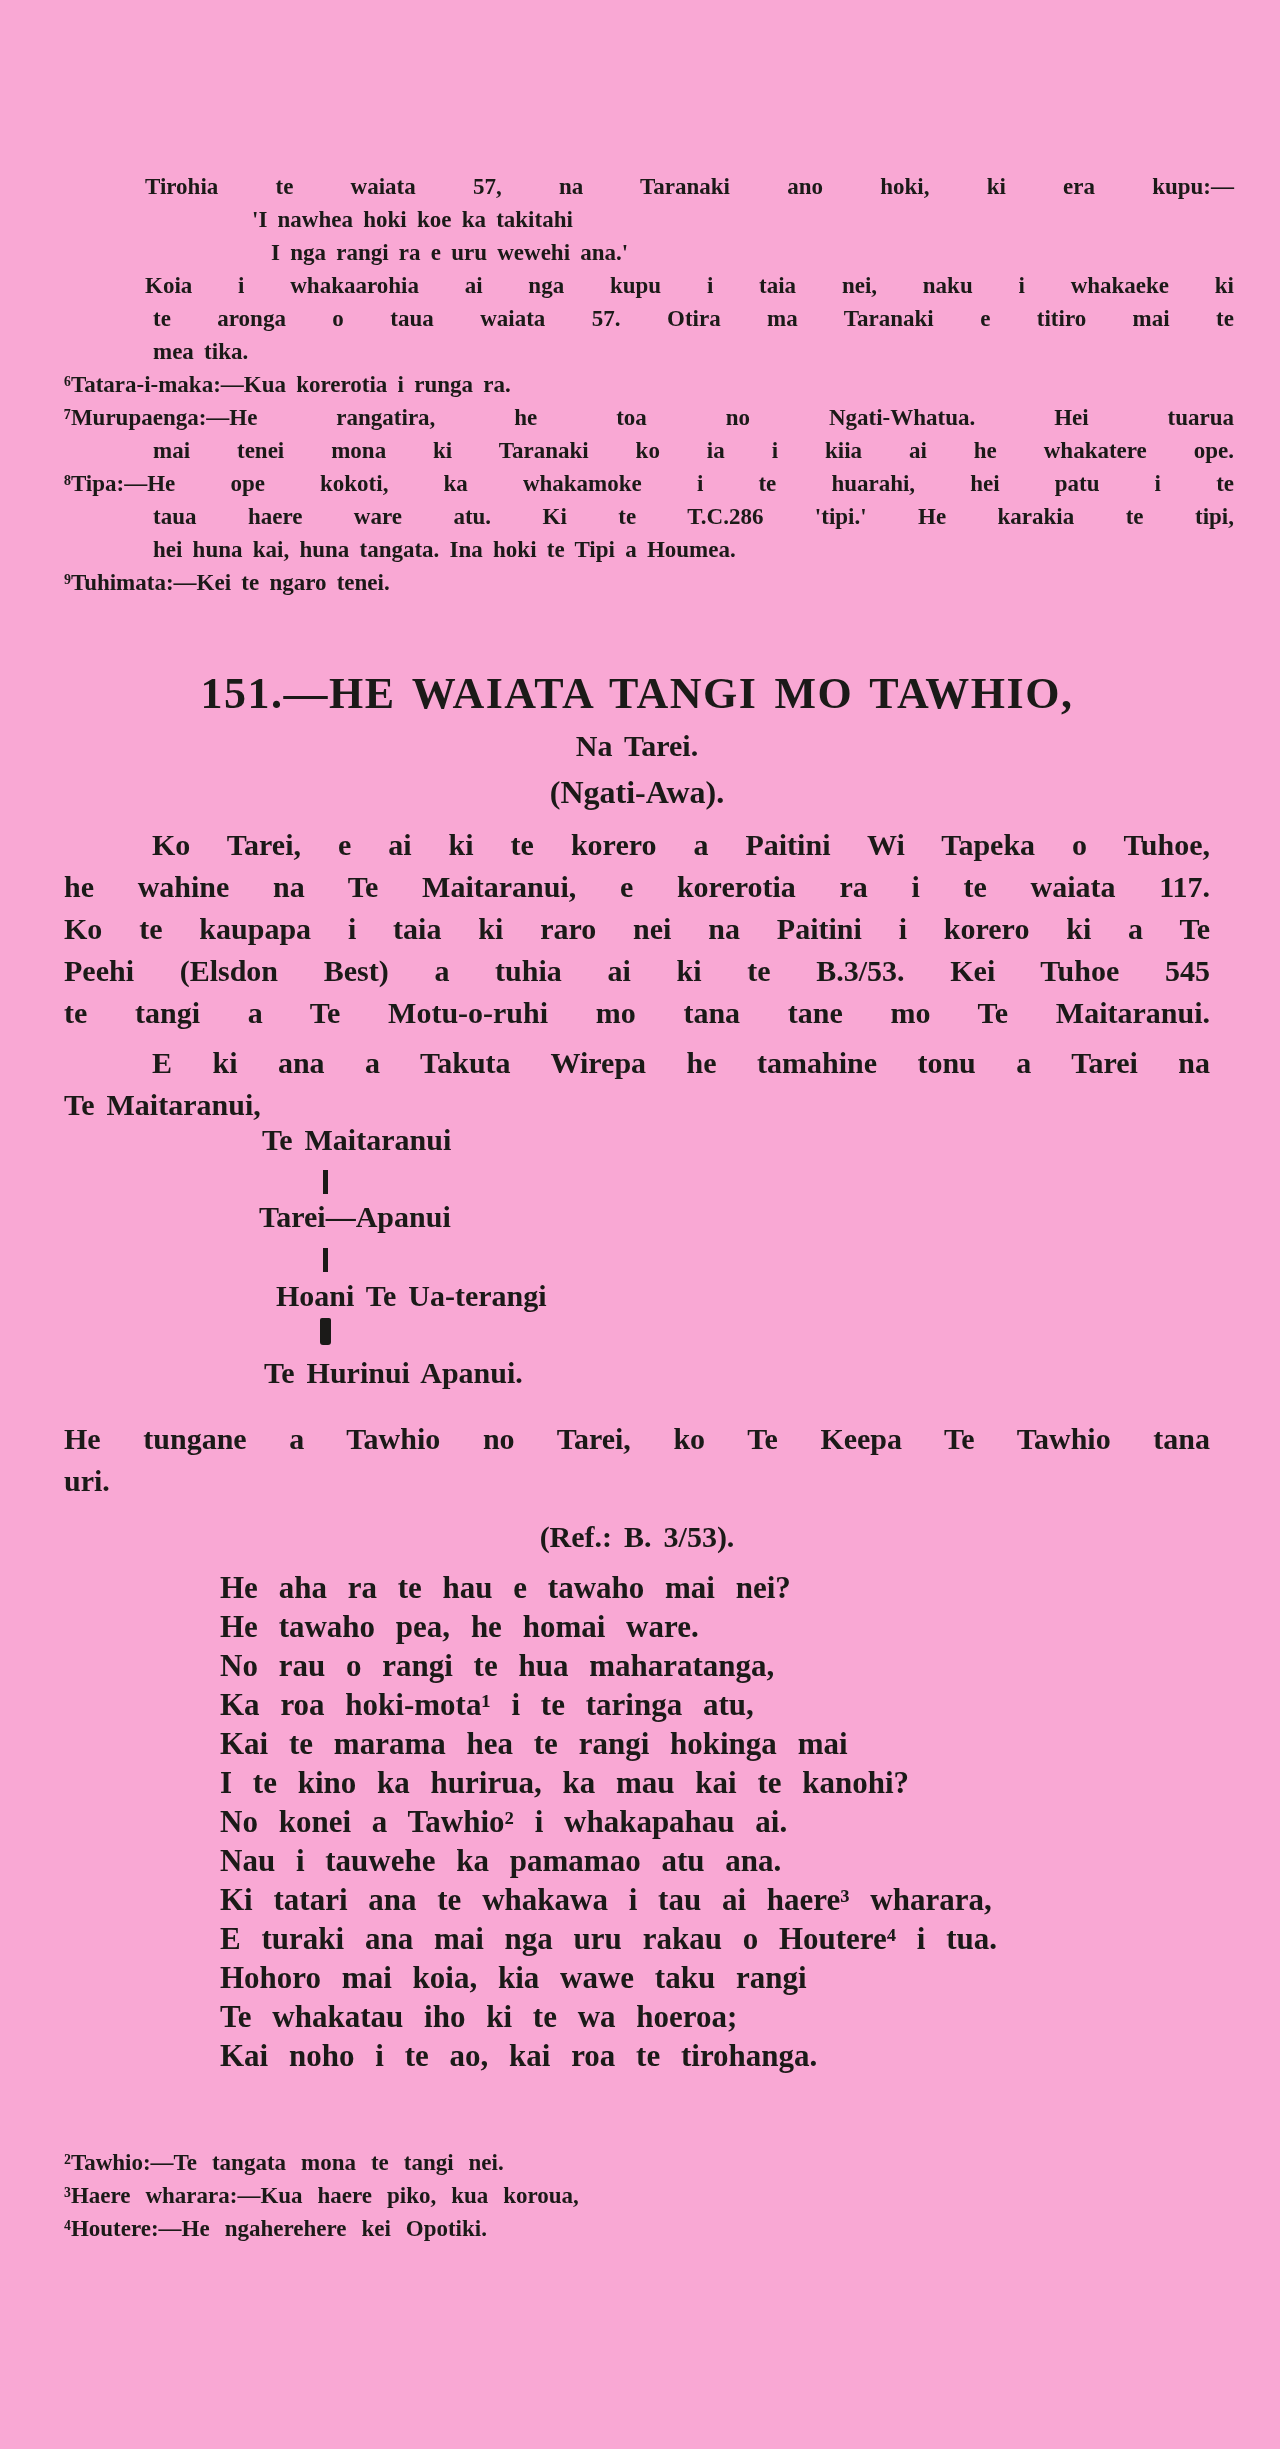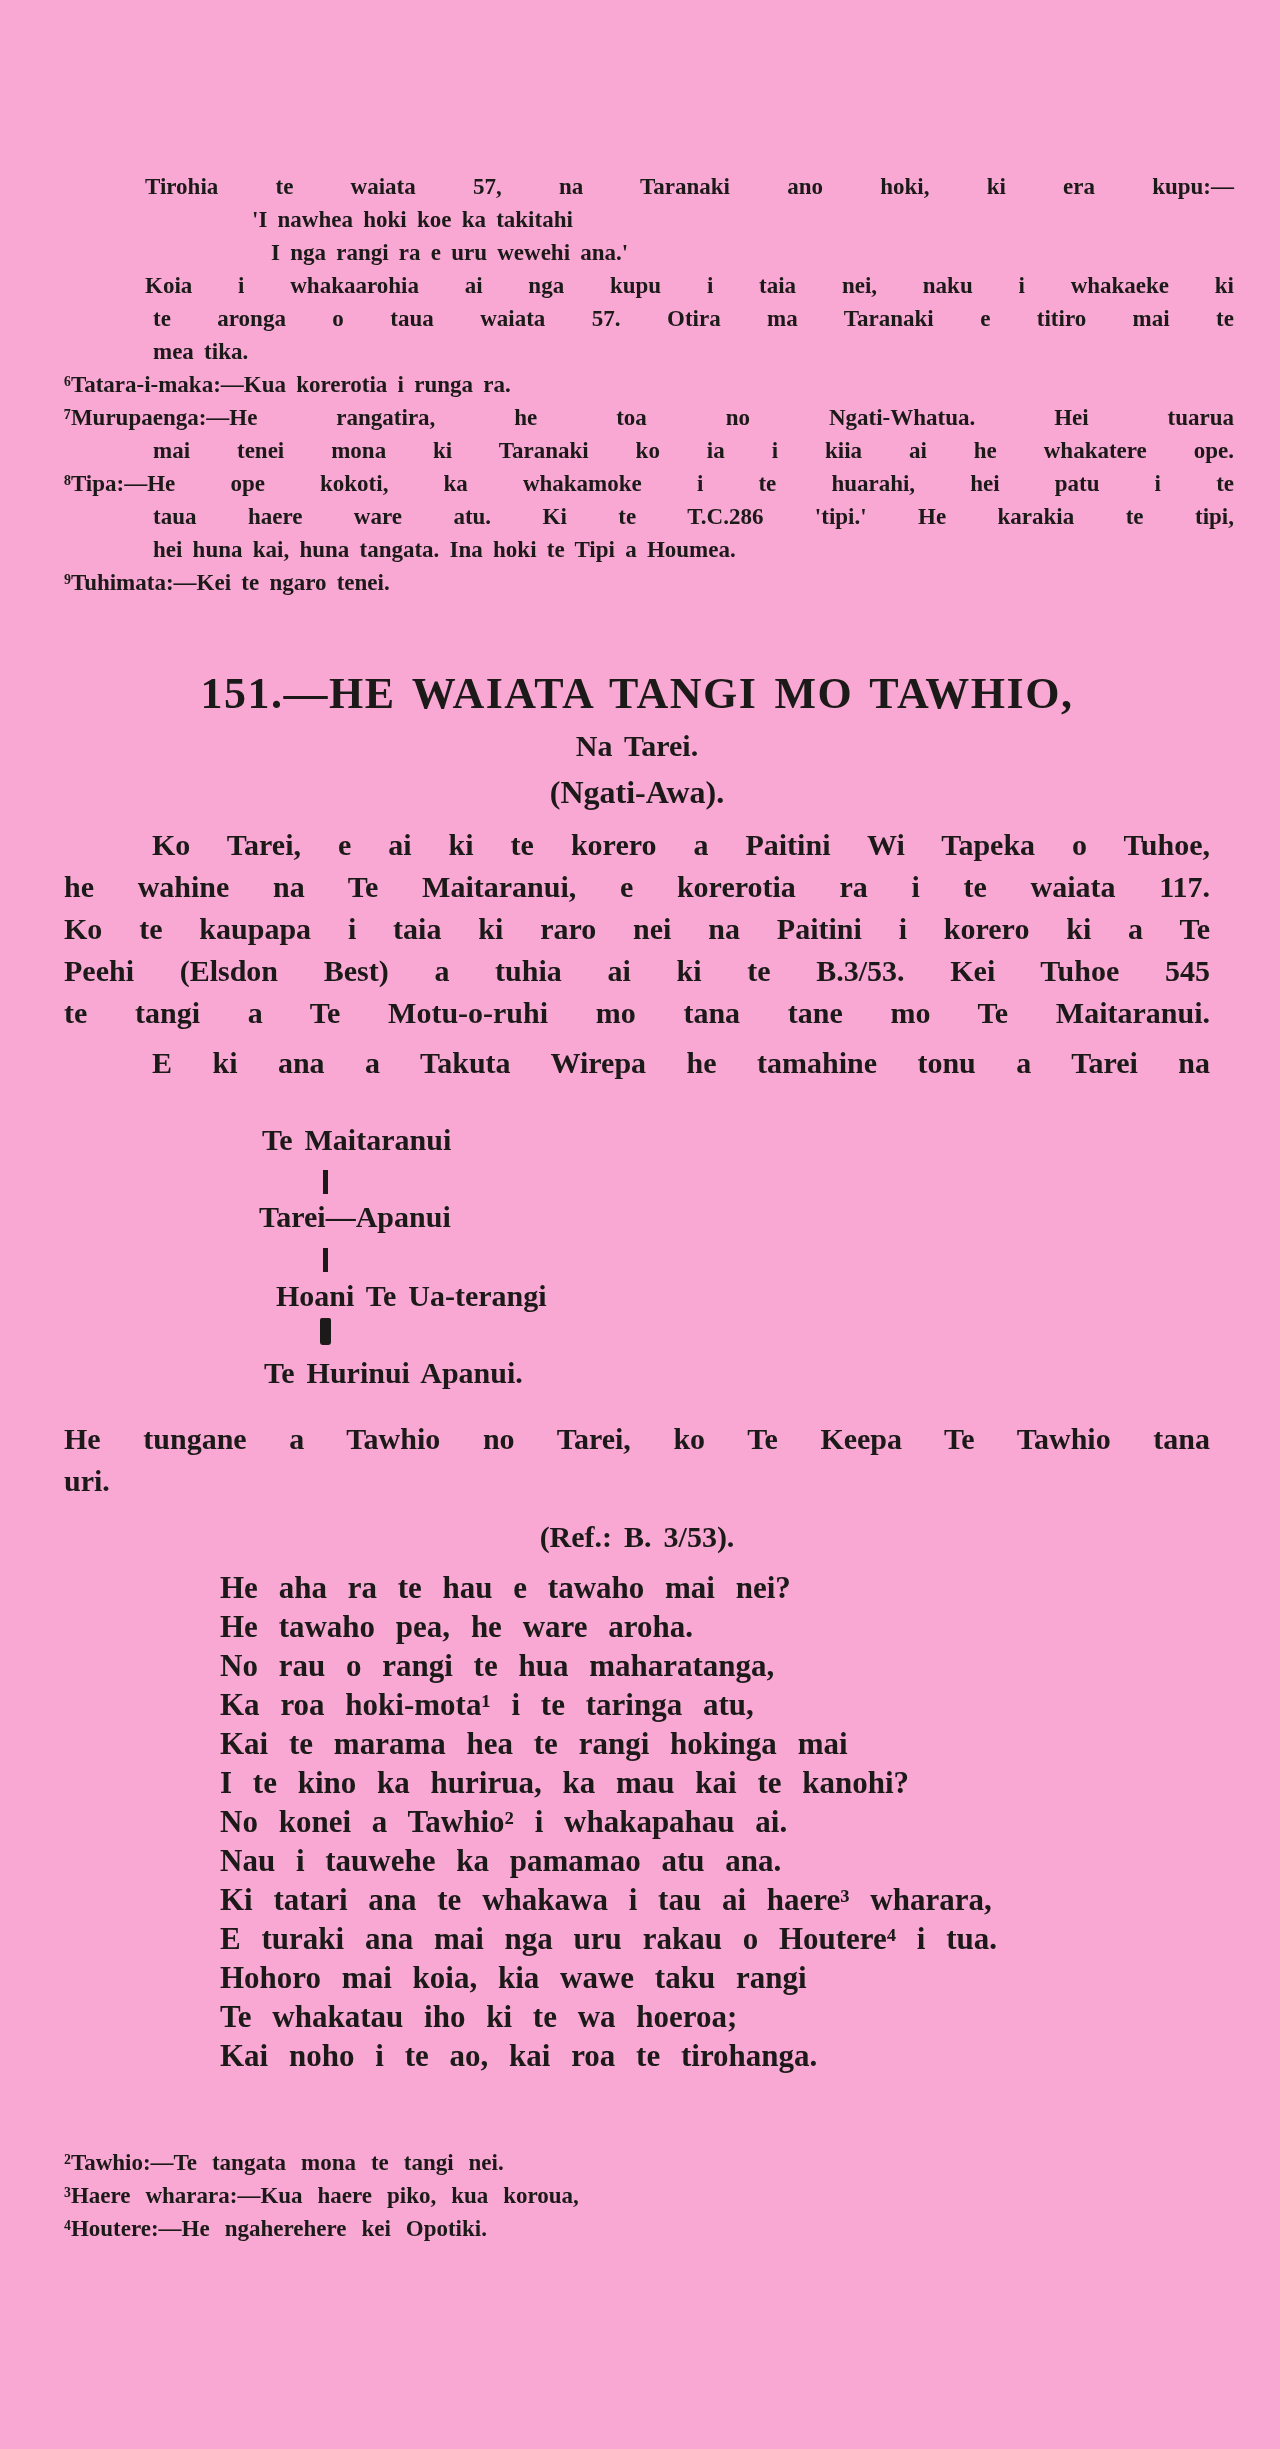--- a/index.html
+++ b/index.html
@@ -96,20 +96,21 @@
   <section class="intro">
     <div class="bl indent just">Ko Tarei, e ai ki te korero a Paitini Wi Tapeka o Tuhoe,</div>
     <div class="bl just">he wahine na Te Maitaranui, e korerotia ra i te waiata 117.</div>
     <div class="bl just">Ko te kaupapa i taia ki raro nei na Paitini i korero ki a Te</div>
     <div class="bl just">Peehi (Elsdon Best) a tuhia ai ki te B.3/53. Kei Tuhoe 545</div>
     <div class="bl just">te tangi a Te Motu-o-ruhi mo tana tane mo Te Maitaranui.</div>
   </section>
 
   <section class="attribution">
     <div class="bl indent just">E ki ana a Takuta Wirepa he tamahine tonu a Tarei na</div>
+    <div class="bl">Te Maitaranui,</div>
   </section>
 
   <section class="genealogy">
     <div class="gname g1">Te Maitaranui</div>
     <div class="gbar b1"></div>
     <div class="gname g2">Tarei—Apanui</div>
     <div class="gbar b2"></div>
     <div class="gname g3">Hoani Te Ua-terangi</div>
     <div class="gbar gbar-bold b3"></div>
     <div class="gname g4">Te Hurinui Apanui.</div>
@@ -117,21 +118,21 @@
 
   <section class="note">
     <div class="bl just">He tungane a Tawhio no Tarei, ko Te Keepa Te Tawhio tana</div>
     <div class="bl">uri.</div>
   </section>
 
   <div class="reference">(Ref.: B. 3/53).</div>
 
   <section class="poem">
     <div class="pl">He aha ra te hau e tawaho mai nei?</div>
-    <div class="pl">He tawaho pea, he ware aroha.</div>
+    <div class="pl">He tawaho pea, he homai ware.</div>
     <div class="pl">No rau o rangi te hua maharatanga,</div>
     <div class="pl">Ka roa hoki-mota¹ i te taringa atu,</div>
     <div class="pl">Kai te marama hea te rangi hokinga mai</div>
     <div class="pl">I te kino ka hurirua, ka mau kai te kanohi?</div>
     <div class="pl">No konei a Tawhio² i whakapahau ai.</div>
     <div class="pl">Nau i tauwehe ka pamamao atu ana.</div>
     <div class="pl">Ki tatari ana te whakawa i tau ai haere³ wharara,</div>
     <div class="pl">E turaki ana mai nga uru rakau o Houtere⁴ i tua.</div>
     <div class="pl">Hohoro mai koia, kia wawe taku rangi</div>
     <div class="pl">Te whakatau iho ki te wa hoeroa;</div>

